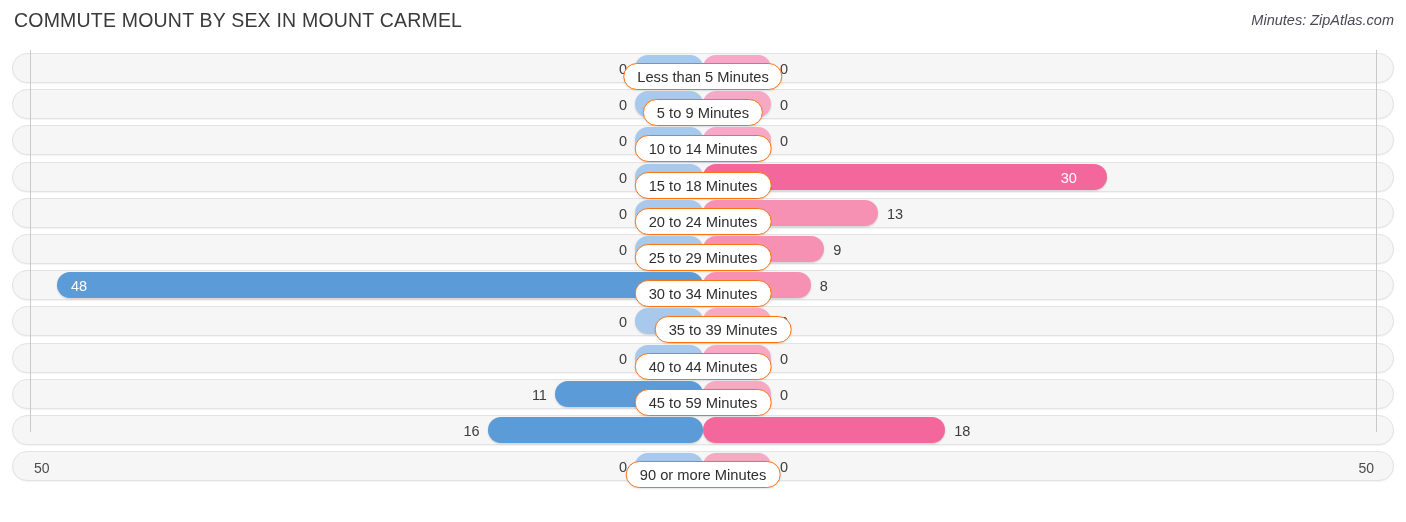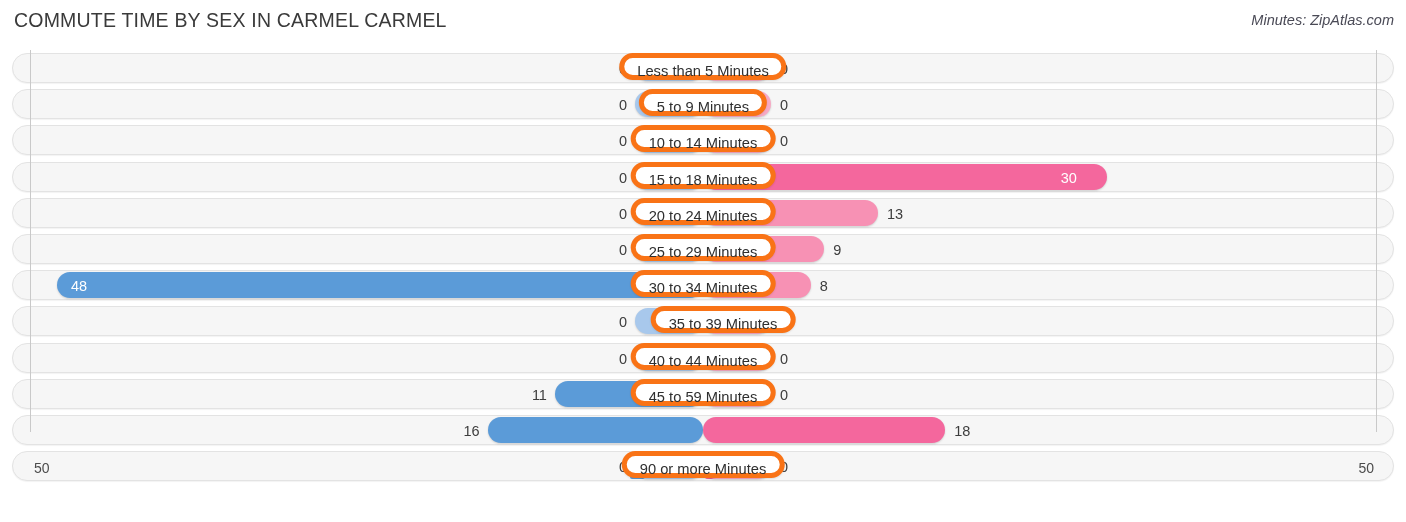--- a/index.html
+++ b/index.html
@@ -94,25 +94,25 @@
   }
   .bar-label.outside-left  { text-align: right; }
   .bar-label.outside-right { text-align: left; }
   .bar-label.inside {
     color: #ffffff;
   }
 
   
   .cat-pill {
     position: absolute;
-    top: 0;
+    top: 10px;
     height: 27px;
     line-height: 26px;
     background: #ffffff;
-    border: 5px solid #f97316;
+    border: 1px solid #f97316;
     border-radius: 14px;
     font-size: 14.7px;
     color: #2f2f2f;
     text-align: center;
     white-space: nowrap;
     z-index: 4;
     padding: 0 13px;
     box-shadow: 0 1px 2px rgba(0,0,0,0.10);
     transform: translateX(-50%);
   }
@@ -148,21 +148,21 @@
     width: 15px; height: 15px;
     border-radius: 2px;
     display: inline-block;
   }
 </style>
 </head>
 <body>
 
 <div id="chart-root">
 
-  <div class="chart-title">COMMUTE TIME BY SEX IN CARMEL CARMEL</div>
+  <div class="chart-title">COMMUTE MOUNT BY SEX IN MOUNT CARMEL</div>
   <div class="chart-source">Minutes: ZipAtlas.com</div>
 
   <div class="plot">
     <div class="gridline left"></div>
     <div class="gridline right"></div>
 
     <div class="rows" id="rows">
         <div class="row">
           <div class="track"></div>
           <div class="bars">

